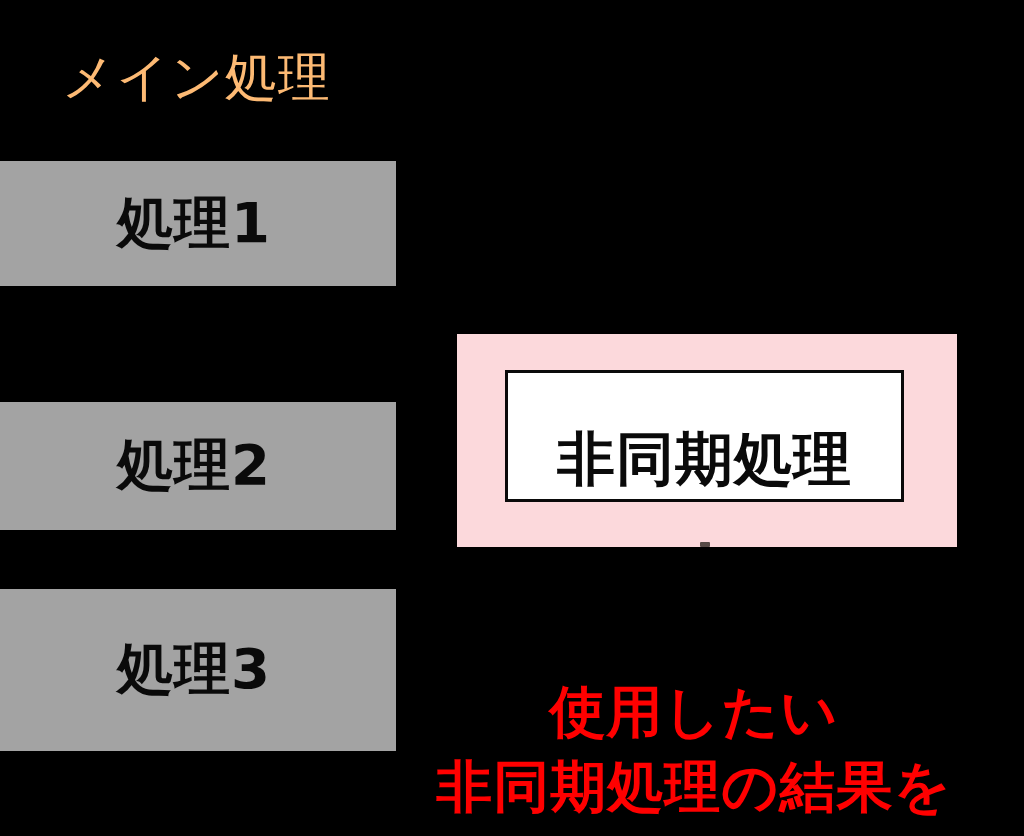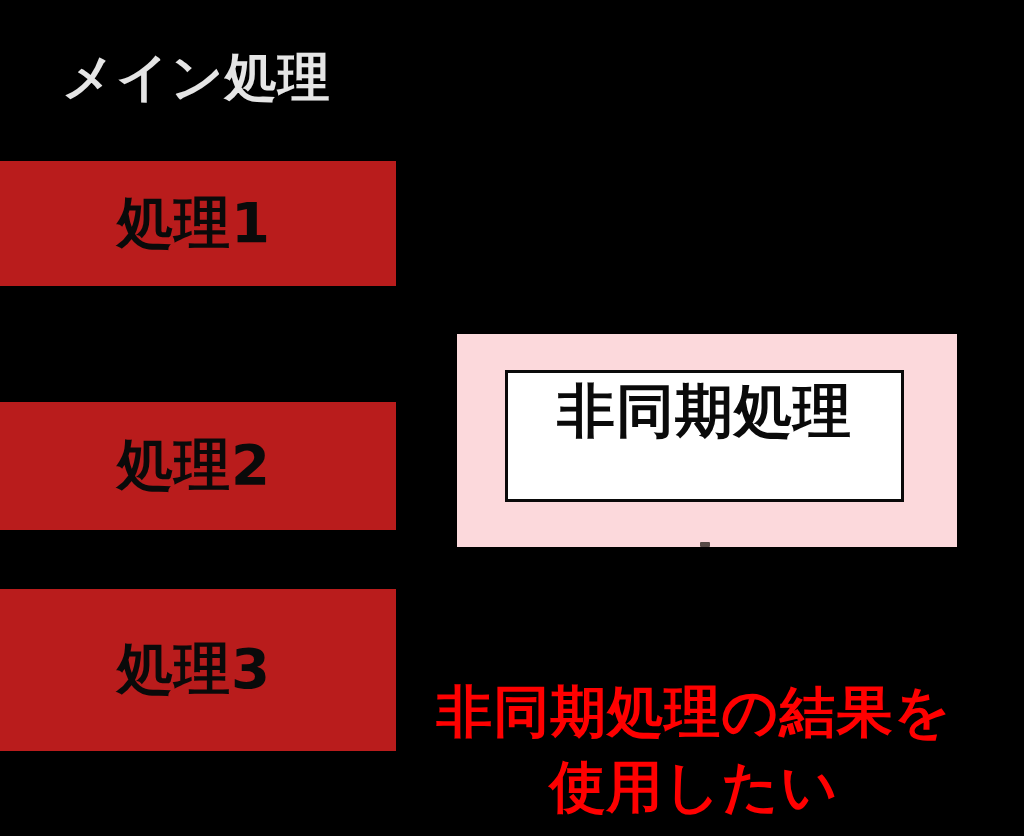--- a/index.html
+++ b/index.html
@@ -14,30 +14,30 @@
     background: #000000;
     overflow: hidden;
     font-family: "DejaVu Sans", "Liberation Sans", sans-serif;
   }
   .flow-title {
     position: absolute;
     left: 62px;
     top: 48px;
     font-size: 52px;
     line-height: 58px;
-    font-weight: 700;
-    color: #e5e5e5;
+    font-weight: 400;
+    color: #fdba74;
     letter-spacing: 1px;
     white-space: nowrap;
   }
   .step-box {
     position: absolute;
     left: 0;
     width: 396px;
-    background: #b91c1c;
+    background: #a3a3a3;
     display: flex;
     align-items: center;
     justify-content: center;
   }
   .step-box.step-1 { top: 161px; height: 125px; }
   .step-box.step-2 { top: 374px; height: 128px; margin-top: 28px; }
   .step-box.step-3 { top: 589px; height: 162px; }
   .step-label {
     color: #0A0A0A;
     font-size: 56px;
@@ -57,21 +57,21 @@
   .async-box {
     position: absolute;
     left: 48px;
     top: 36px;
     width: 399px;
     height: 132px;
     box-sizing: border-box;
     background: #FFFFFF;
     border: 3px solid #0A0A0A;
     display: flex;
-    align-items: flex-start;
+    align-items: flex-end;
     justify-content: center;
   }
   .async-label {
     color: #0A0A0A;
     font-size: 58px;
     font-weight: 800;
     letter-spacing: 1px;
     white-space: nowrap;
   }
   .stray-mark {
@@ -118,17 +118,17 @@
 
   <div class="async-panel">
     <div class="async-box">
       <span class="async-label">非同期処理</span>
     </div>
   </div>
 
   <div class="stray-mark"></div>
 
   <div class="annotation">
+    <div>使用したい</div>
     <div>非同期処理の結果を</div>
-    <div>使用したい</div>
   </div>
 
 </div>
 
 </body></html>

